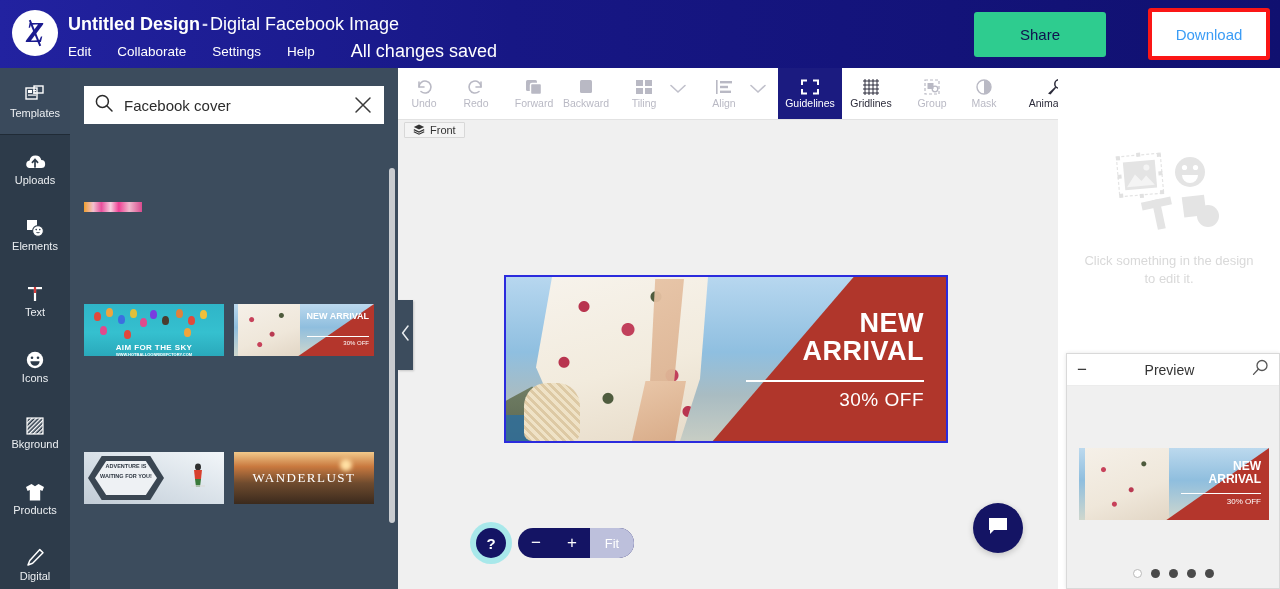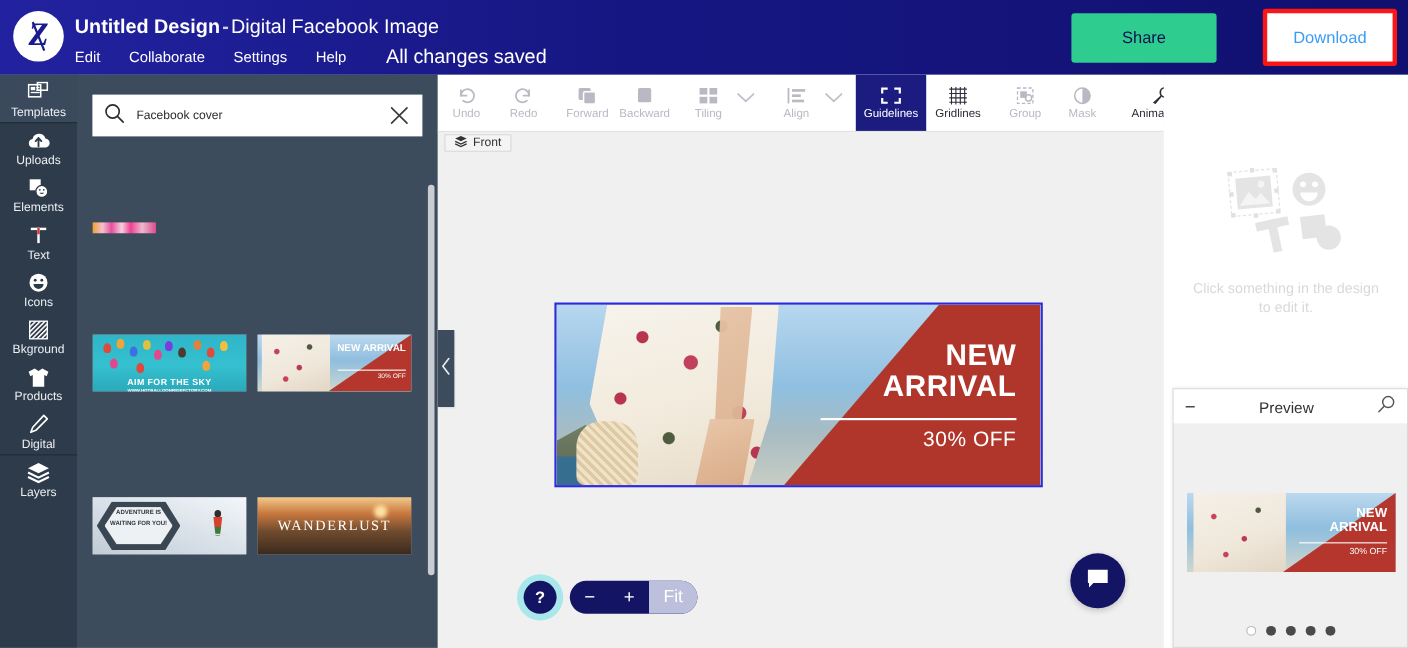--- a/index.html
+++ b/index.html
@@ -71,21 +71,21 @@
     color: #3b9cf5; font-size: 15px;
     font-family: "Liberation Sans", sans-serif; cursor: pointer;
   }
 
   
   .rail {
     position: absolute; left: 0; top: 68px; width: 70px; height: 521px;
     background: #2d3b4a;
   }
   .rail-item {
-    width: 70px; height: 43px;
+    width: 70px; height: 66px;
     display: flex; flex-direction: column;
     align-items: center; justify-content: center;
     gap: 3px; cursor: pointer; color: #ffffff;
   }
   .rail-item.active { background: #3a4a5c; }
   .rail-sep { height: 1px; background: #202b36; margin: 0 0; }
   .rail-label { font-size: 11px; color: #eceff2; line-height: 1; }
   .rail-ico { height: 22px; display: flex; align-items: flex-end; }
 
   
@@ -93,21 +93,21 @@
     position: absolute; left: 70px; top: 68px; width: 328px; height: 521px;
     background: #3c4c5d;
   }
   .search-box {
     position: absolute; left: 14px; top: 18px;
     width: 300px; height: 38px; background: #ffffff;
     display: flex; align-items: center; padding: 0 10px;
   }
   .search-input {
     flex: 1; border: none; outline: none; background: transparent;
-    font-size: 11px; color: #2b2b2b; margin-left: 10px;
+    font-size: 15px; color: #2b2b2b; margin-left: 10px;
     font-family: "Liberation Sans", sans-serif;
   }
   .search-clear {
     width: 22px; height: 22px; cursor: pointer;
     display: flex; align-items: center; justify-content: center;
   }
   .thumbs {
     position: absolute; left: 14px; top: 66px;
     width: 300px; height: 455px;
     overflow: hidden;
@@ -328,21 +328,21 @@
     height: 30px; background: #141464; border-radius: 15px;
     display: flex; align-items: stretch; overflow: hidden;
   }
   .zoom-btn {
     width: 36px; display: flex; align-items: center; justify-content: center;
     color: #fff; font-size: 17px; cursor: pointer; background: transparent; border: none;
     font-family: "Liberation Sans", sans-serif;
   }
   .zoom-fit {
     width: 44px; display: flex; align-items: center; justify-content: center;
-    background: #bdc0dc; color: #ffffff; font-size: 16px; cursor: pointer;
+    background: #bdc0dc; color: #ffffff; font-size: 13px; cursor: pointer;
   }
   .chat-fab {
     position: absolute; left: 575px; top: 383px;
     width: 50px; height: 50px; border-radius: 50%; background: #141464;
     display: flex; align-items: center; justify-content: center; cursor: pointer;
     box-shadow: 0 2px 6px rgba(0,0,0,.2);
   }
 
   
   .right-panel {

